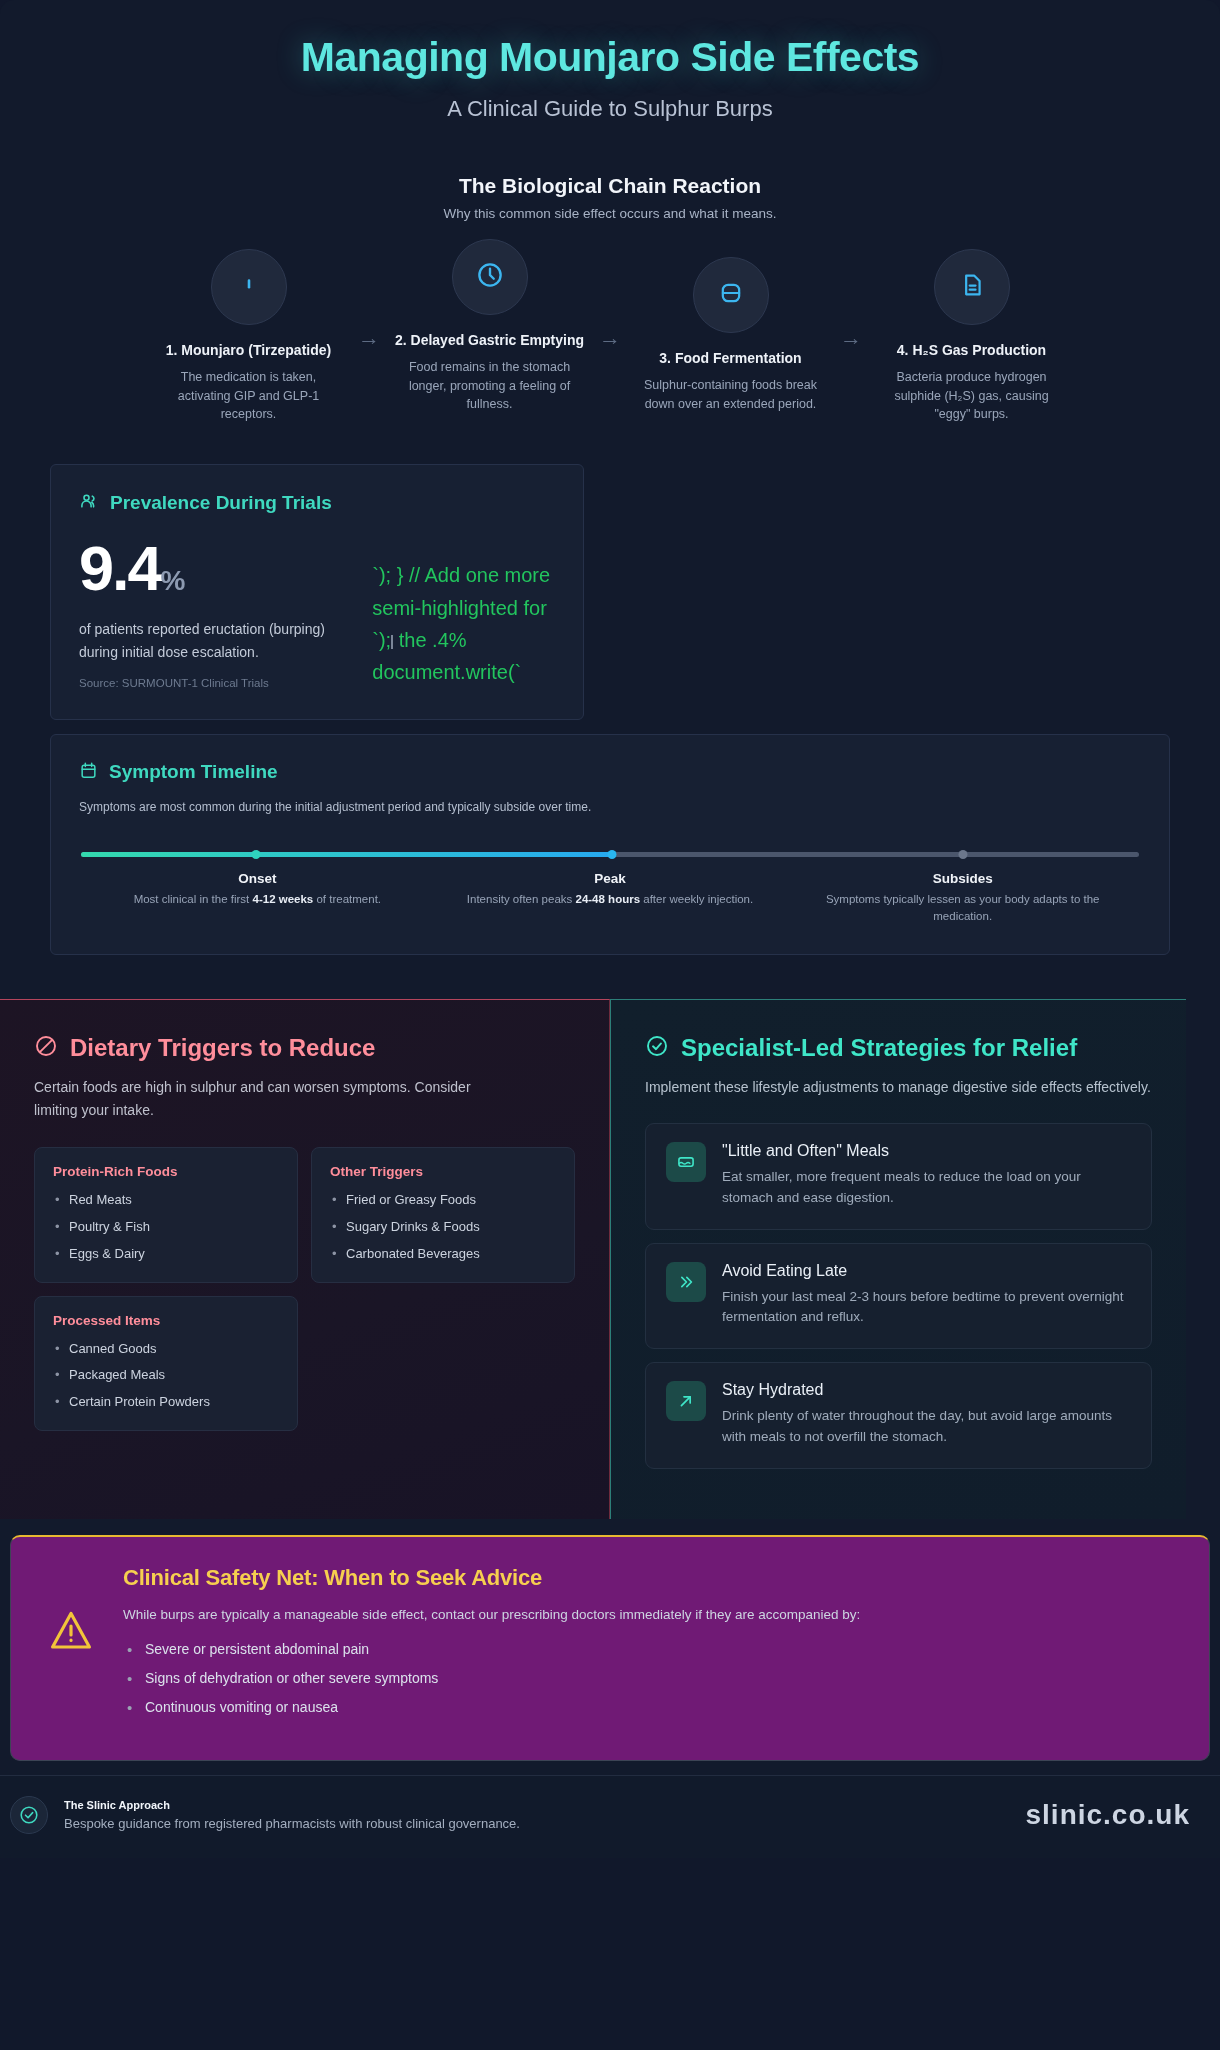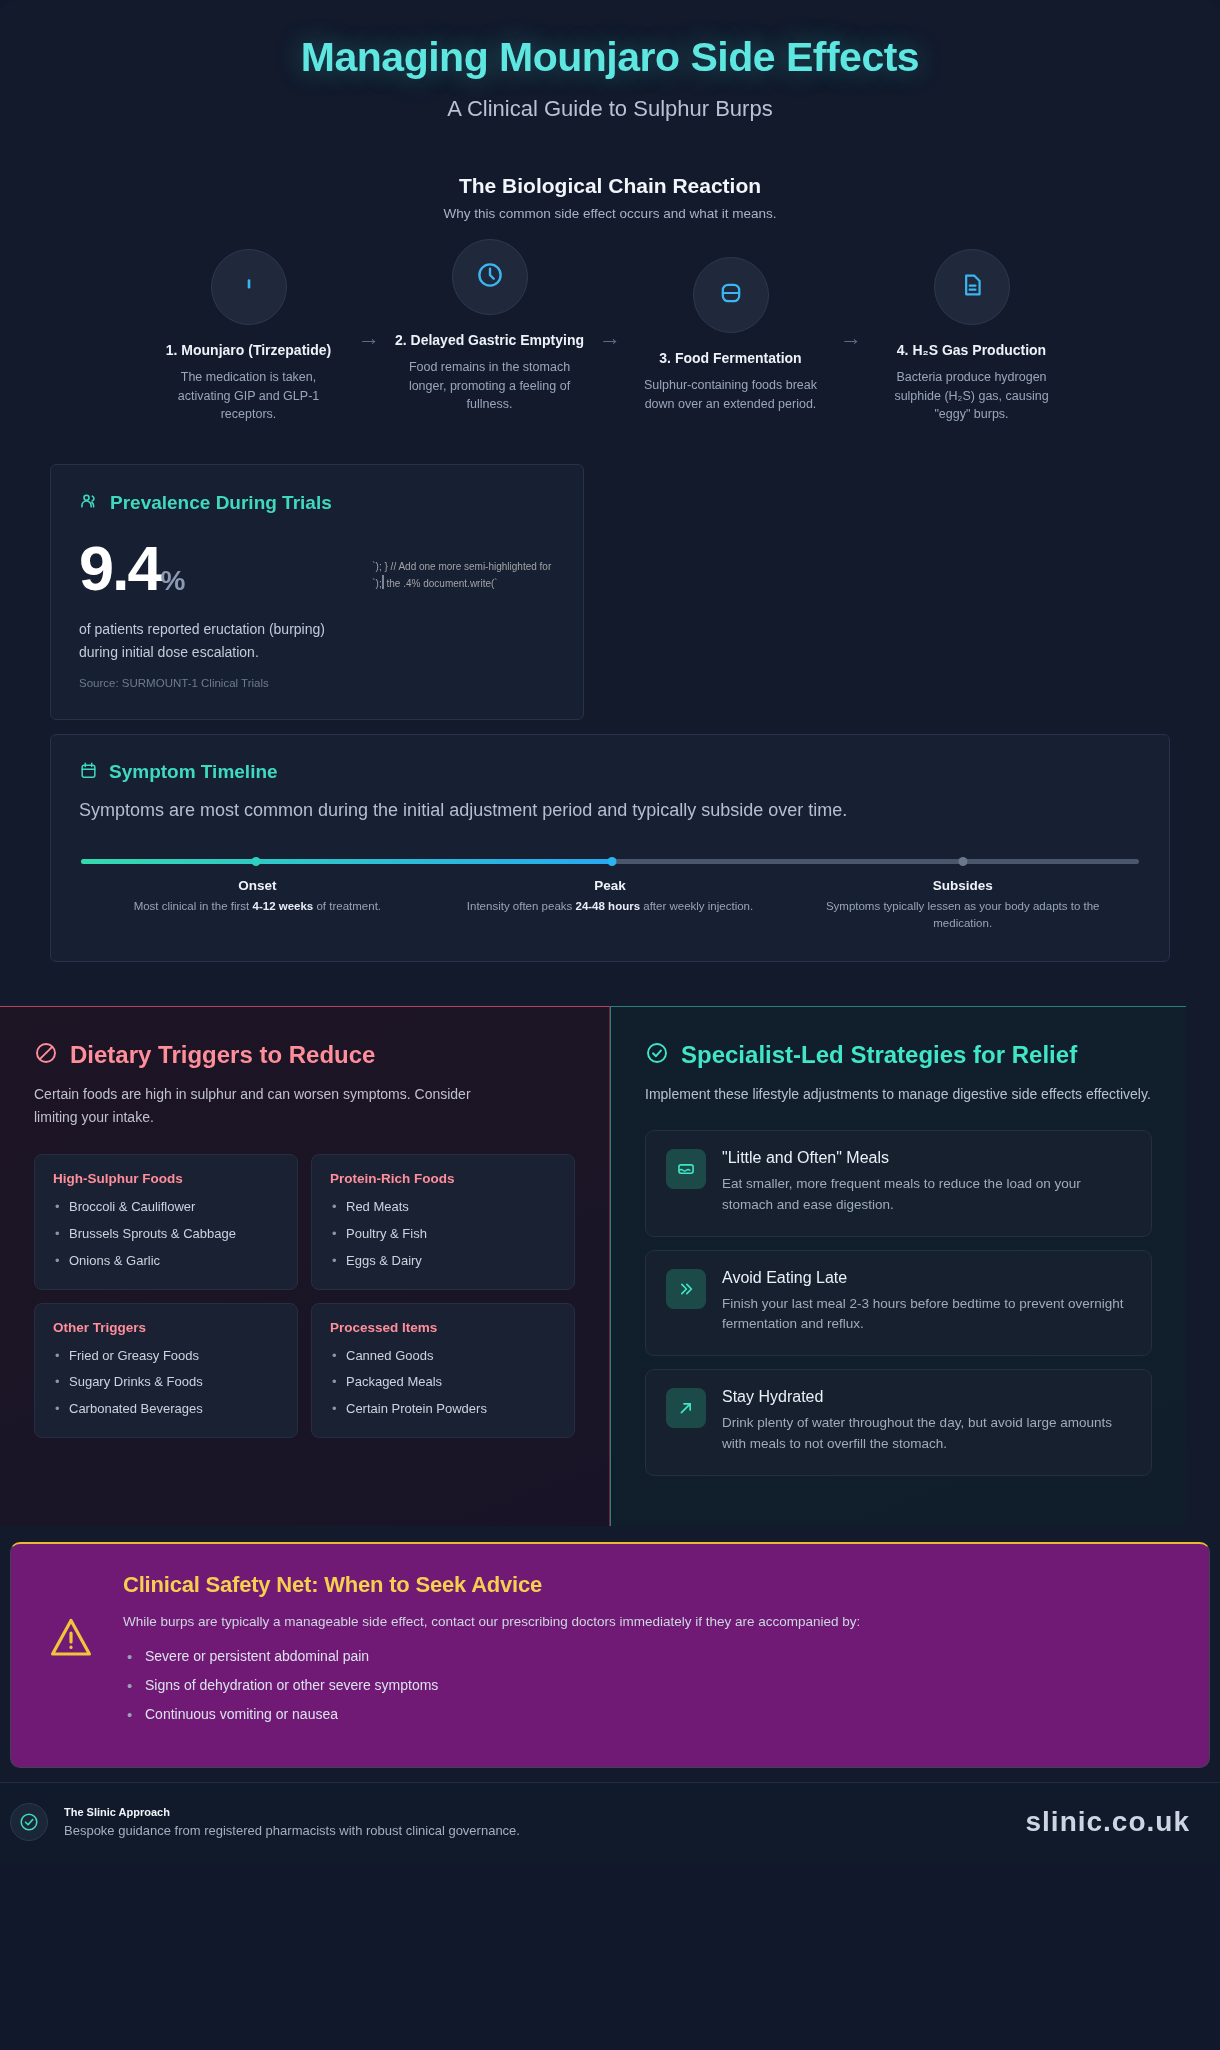--- a/index.html
+++ b/index.html
@@ -149,40 +149,40 @@
     line-height: 1.6;
     margin-top: 18px;
   }
   .prev-src {
     font-size: 11.5px;
     color: #6d7a90;
     margin-top: 14px;
   }
   .glitch {
     width: 190px;
-    font-size: 10px;
-    color: #a3a3a3;
+    font-size: 20px;
+    color: #22c55e;
     line-height: 1.62;
     word-break: break-word;
     padding-top: 22px;
   }
   .glitch .caret {
     display: inline-block;
     width: 2px; height: 14px;
     background: #7b8698;
     vertical-align: -2px;
   }
 
   
   .timeline {
     margin-top: 14px;
     padding: 26px 28px 30px 28px;
   }
   .tl-sub {
-    font-size: 18px;
+    font-size: 12px;
     color: #b5bfd0;
     margin-top: -6px;
     margin-bottom: 38px;
   }
   .tl-track-wrap { position: relative; padding: 0 2px; }
   .tl-track {
     position: relative;
     height: 5px;
     background: #4b566c;
     border-radius: 3px;
@@ -483,28 +483,20 @@
               <circle cx="12" cy="12" r="9"></circle>
               <line x1="5.8" y1="18.2" x2="18.2" y2="5.8"></line>
             </svg>
           </span>
           <span class="t">Dietary Triggers to Reduce</span>
         </div>
         <div class="sec-sub">Certain foods are high in sulphur and can worsen symptoms. Consider limiting your intake.</div>
 
         <div class="diet-grid">
           <div class="diet-card">
-            <div class="h">High-Sulphur Foods</div>
-            <ul>
-              <li>Broccoli &amp; Cauliflower</li>
-              <li>Brussels Sprouts &amp; Cabbage</li>
-              <li>Onions &amp; Garlic</li>
-            </ul>
-          </div>
-          <div class="diet-card">
             <div class="h">Protein-Rich Foods</div>
             <ul>
               <li>Red Meats</li>
               <li>Poultry &amp; Fish</li>
               <li>Eggs &amp; Dairy</li>
             </ul>
           </div>
           <div class="diet-card">
             <div class="h">Other Triggers</div>
             <ul>

